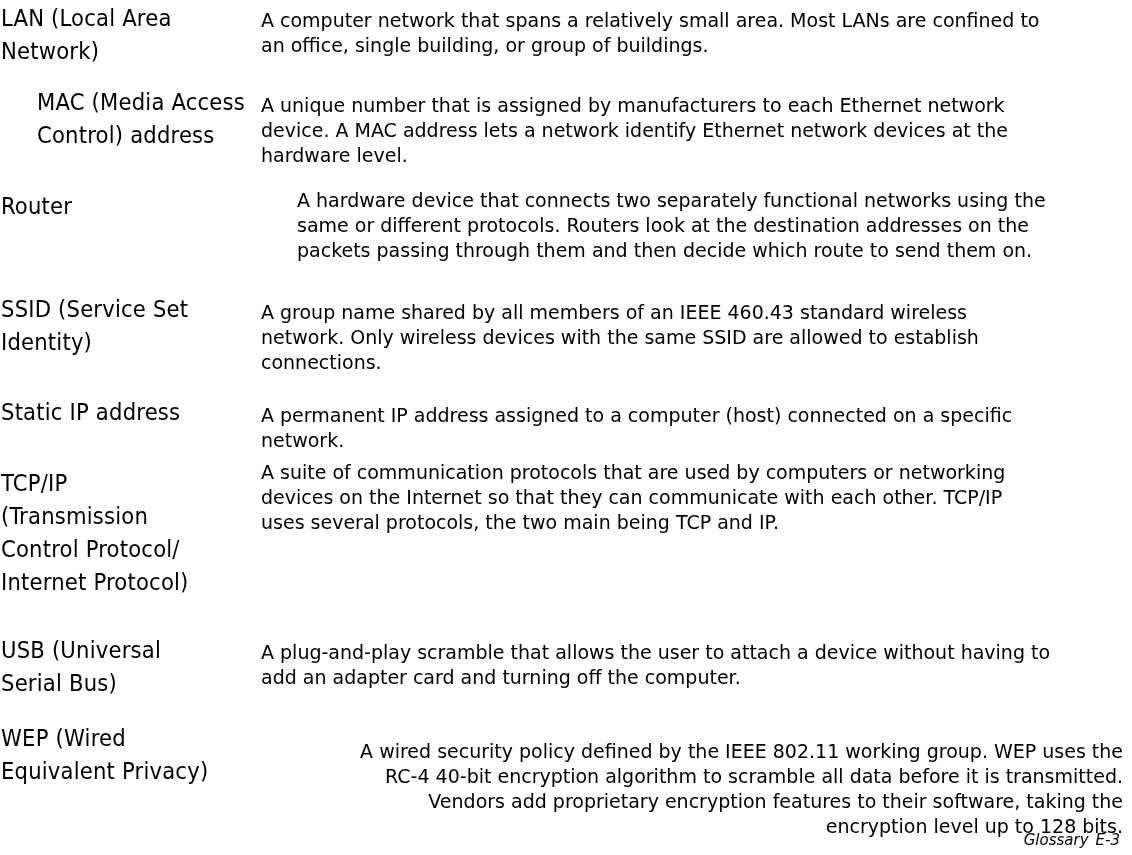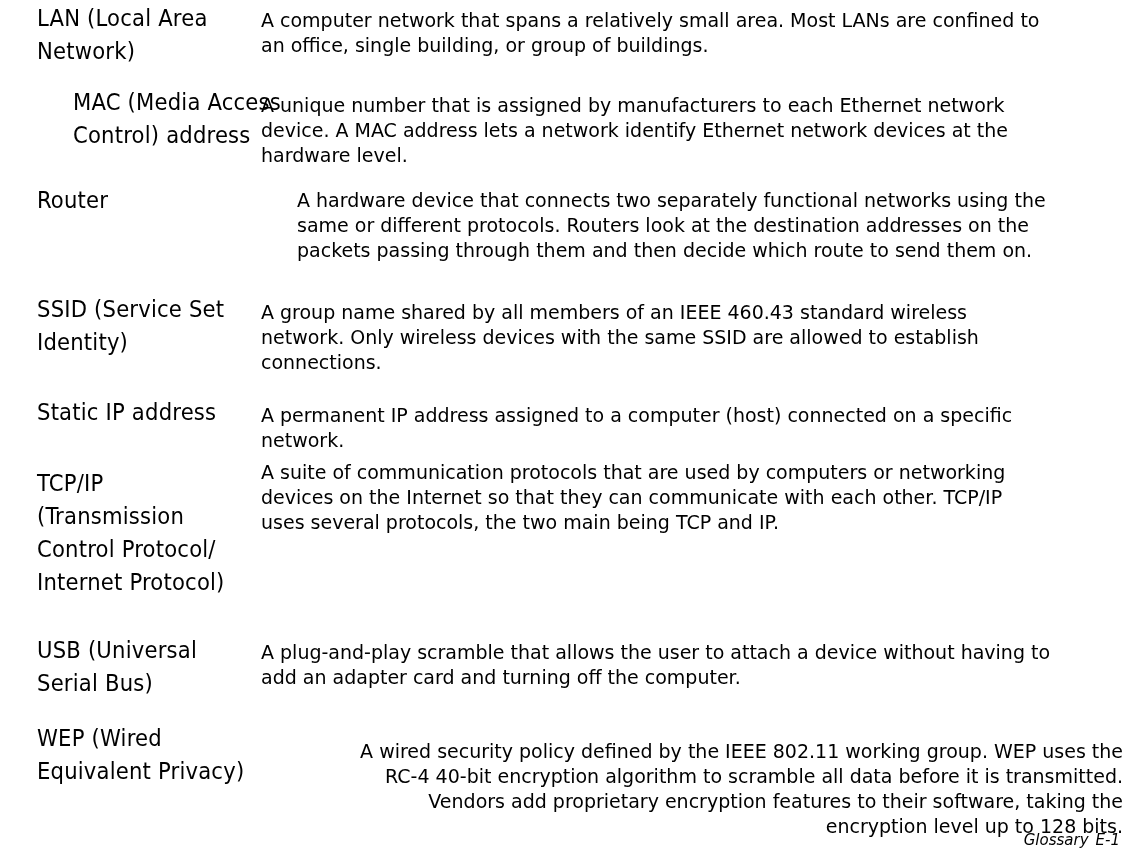--- a/index.html
+++ b/index.html
@@ -38,21 +38,20 @@
     top: 0;
     width: 250px;
     font-family: "Liberation Sans Narrow", "DejaVu Sans Condensed", "Liberation Sans", sans-serif;
     font-stretch: condensed;
     font-size: 23.5px;
     line-height: 33px;
     letter-spacing: 0.2px;
     color: #000000;
     white-space: pre-line;
     font-weight: 400;
-    padding-left: 36px;
   }
 
   .definition {
     position: absolute;
     left: 261px;
     width: 862px;
     font-family: "DejaVu Sans", sans-serif;
     font-size: 19px;
     line-height: 25px;
     color: #000000;
@@ -89,21 +88,21 @@
 
   <div class="entry" style="top:0px;">
     <div class="term" style="top:86px;margin-left:36px;">MAC (Media Access
 Control) address</div>
     <div class="definition" style="top:93px;">A unique number that is assigned by manufacturers to each Ethernet network
 device. A MAC address lets a network identify Ethernet network devices at the
 hardware level.</div>
   </div>
 
   <div class="entry" style="top:0px;">
-    <div class="term" style="top:184px;">Router</div>
+    <div class="term" style="top:190px;">Router</div>
     <div class="definition" style="top:188px;margin-left:36px;">A hardware device that connects two separately functional networks using the
 same or different protocols. Routers look at the destination addresses on the
 packets passing through them and then decide which route to send them on.</div>
   </div>
 
   <div class="entry" style="top:0px;">
     <div class="term" style="top:293px;">SSID (Service Set
 Identity)</div>
     <div class="definition" style="top:300px;">A group name shared by all members of an IEEE 460.43 standard wireless
 network. Only wireless devices with the same SSID are allowed to establish
@@ -136,16 +135,16 @@
   <div class="entry" style="top:0px;">
     <div class="term" style="top:722px;">WEP (Wired
 Equivalent Privacy)</div>
     <div class="definition" style="top:739px;text-align:right;">A wired security policy defined by the IEEE 802.11 working group. WEP uses the
 RC-4 40-bit encryption algorithm to scramble all data before it is transmitted.
 Vendors add proprietary encryption features to their software, taking the
 encryption level up to 128 bits.</div>
   </div>
 
   <div id="page-footer">
-    <span class="footer-label">Glossary</span><span class="footer-page">E-1</span>
+    <span class="footer-label">Glossary</span><span class="footer-page">E-3</span>
   </div>
 
 </div>
 
 </body></html>

